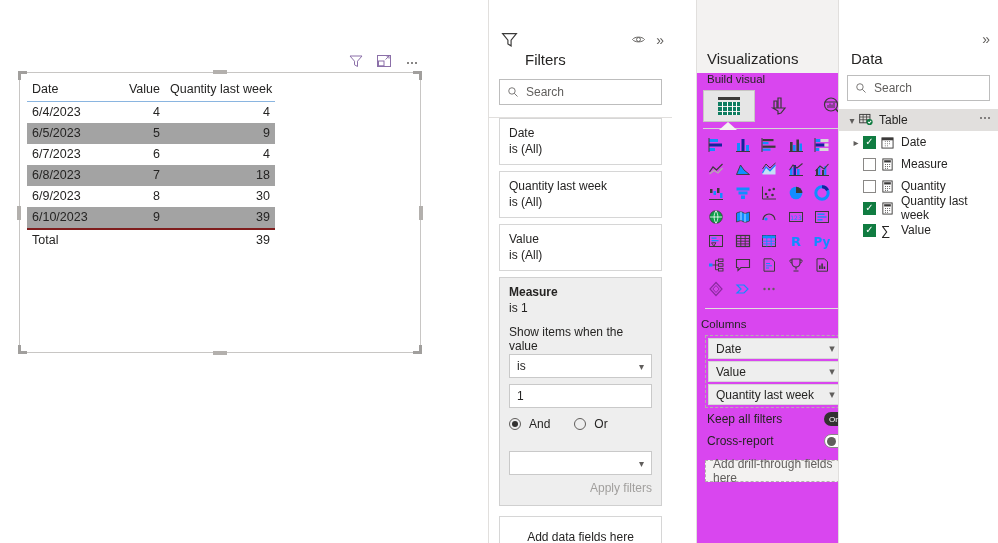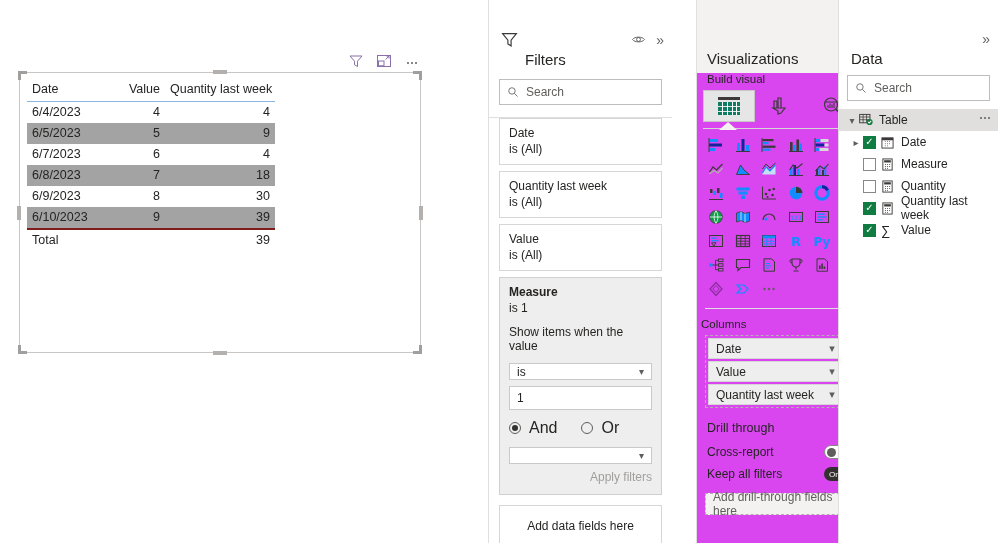--- a/index.html
+++ b/index.html
@@ -107,33 +107,33 @@
   .dots-sm { margin-left: auto; display: flex; gap: 2px; align-items: flex-end; padding-bottom: 3px; cursor: pointer; }
   .dots-sm i { width: 2px; height: 2px; border-radius: 50%; background: #605e5c; display: block; }
   .filter-card {
     border: 1px solid #d6d6d6; background: #ffffff; padding: 7px 9px 8px 9px;
     margin-bottom: 6px;
   }
   .filter-card.active { background: #eeeeee; border-color: #d0d0d0; padding-bottom: 10px; }
   .fc-name { font-size: 12px; color: #252423; margin-bottom: 2px; }
   .filter-card.active .fc-name { font-weight: bold; }
   .fc-cond { font-size: 12px; color: #252423; }
-  .fc-sub { font-size: 12px; color: #252423; margin: 10px 0 10px 0; }
+  .fc-sub { font-size: 12px; color: #252423; margin: 10px 0 1px 0; }
   .fc-select {
-    height: 17px; background: #fff; border: 1px solid #c9c9c9; display: flex;
+    height: 24px; background: #fff; border: 1px solid #c9c9c9; display: flex;
     align-items: center; padding: 0 7px; font-size: 12px; color: #252423;
     margin-bottom: 6px; cursor: pointer;
   }
   .fc-select .chev { margin-left: auto; color: #605e5c; font-size: 10px; }
   .fc-input {
     height: 24px; background: #fff; border: 1px solid #c9c9c9; display: flex;
     align-items: center; padding: 0 7px; font-size: 12px; color: #252423;
     margin-bottom: 9px;
   }
-  .radio-row { display: flex; align-items: center; gap: 8px; margin-bottom: 10px; font-size: 16px; }
+  .radio-row { display: flex; align-items: center; gap: 8px; margin-bottom: 20px; font-size: 12px; }
   .radio { width: 12px; height: 12px; border: 1px solid #605e5c; border-radius: 50%;
            display: inline-block; position: relative; cursor: pointer; }
   .radio.on::after { content: ""; position: absolute; left: 2px; top: 2px;
            width: 6px; height: 6px; border-radius: 50%; background: #323130; }
   .radio-row .gap { width: 8px; }
   .apply-filter { text-align: right; font-size: 12px; color: #a19f9d; margin-top: 3px; cursor: pointer; }
   .dropzone {
     border: 1px solid #d6d6d6; background: #fff; height: 42px; display: flex;
     align-items: center; justify-content: center; font-size: 12px; color: #252423;
     margin-top: 10px;
@@ -742,31 +742,30 @@
       </div>
       <div class="well-item">
         <span>Quantity last week</span>
         <span class="sp">
           <span class="chev">▾</span>
           <span class="x">✕</span>
         </span>
       </div>
     </div>
 
-    <div class="drill-label">Drill through</div>
+    <div class="toggle-row">
+      <span>Keep all filters</span>
+      <span class="toggle on">
+        <span>On</span>
+      </span>
+    </div>
     <div class="toggle-row">
       <span>Cross-report</span>
       <span class="toggle off">
         <span>Off</span>
-      </span>
-    </div>
-    <div class="toggle-row">
-      <span>Keep all filters</span>
-      <span class="toggle on">
-        <span>On</span>
       </span>
     </div>
     <div class="drill-drop">
       <span>Add drill-through fields here</span>
     </div>
   </div>
 
   <div class="panel" id="data-panel">
     <div class="panel-head" id="data-head">
       <span class="panel-title">Data</span>

